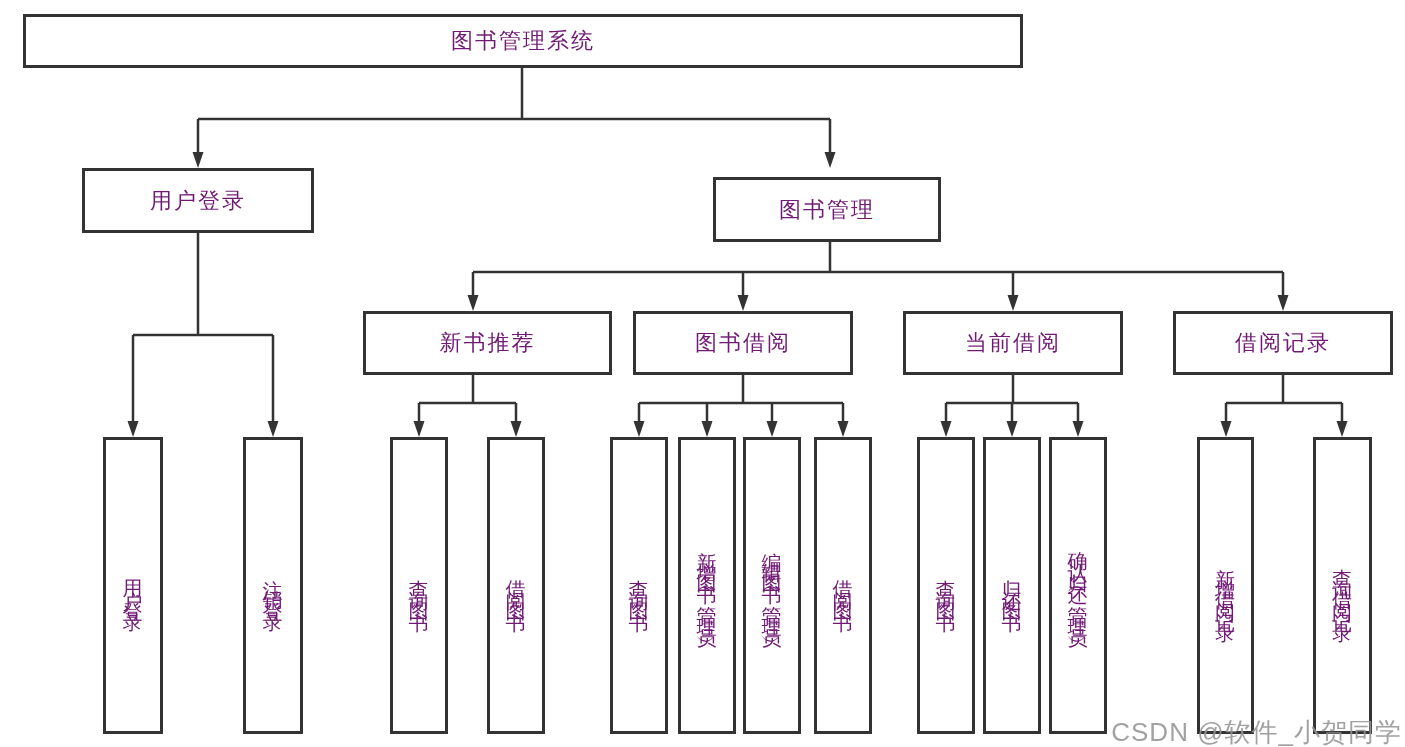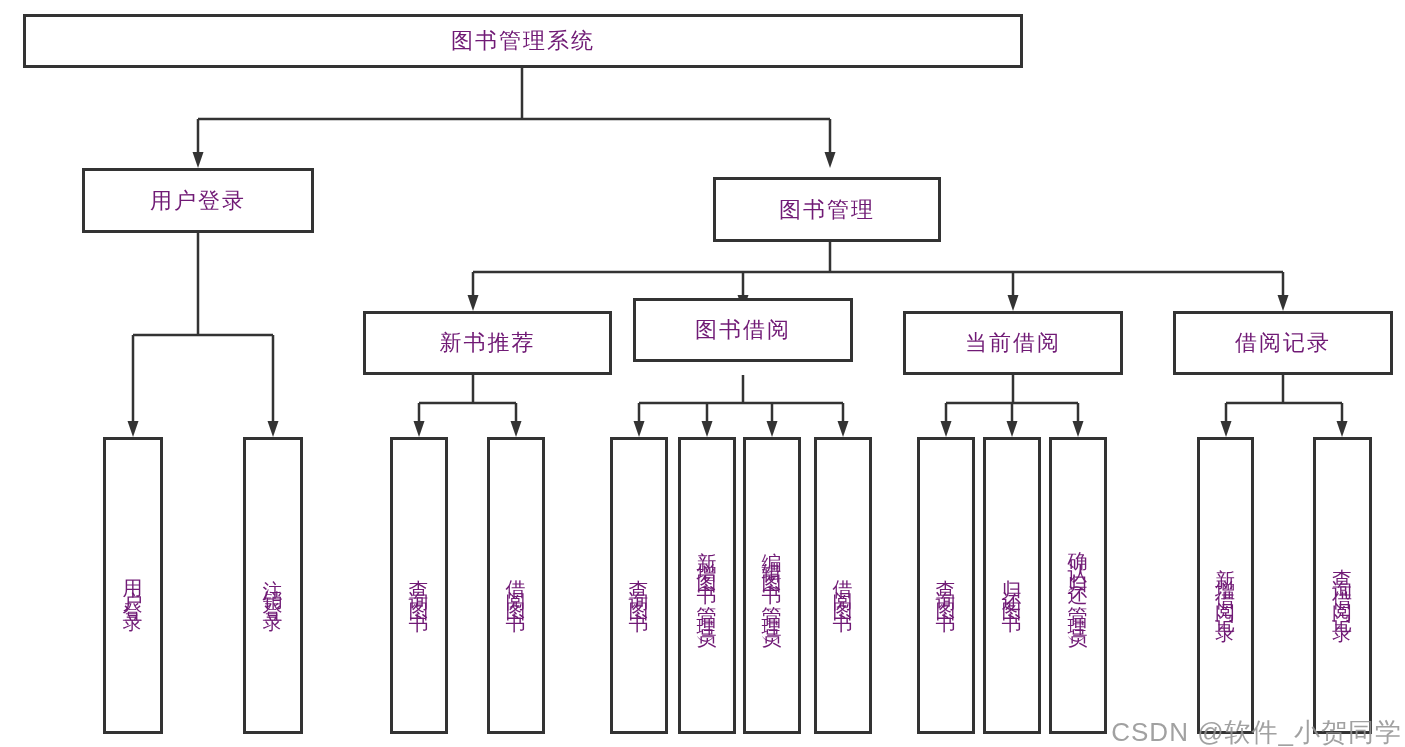--- a/index.html
+++ b/index.html
@@ -40,21 +40,21 @@
     font-size: 20px;
     letter-spacing: 11px;
     line-height: 1;
     white-space: nowrap;
   }
   
   .n-root            { left: 23px;   top: 14px;  width: 1000px; height: 54px; }
   .n-user-login      { left: 82px;   top: 168px; width: 232px;  height: 65px; }
   .n-book-mgmt       { left: 713px;  top: 161px; width: 228px;  height: 65px; margin-top: 16px; }
   .n-new-book-rec    { left: 363px;  top: 311px; width: 249px;  height: 64px; }
-  .n-book-borrow     { left: 633px;  top: 298px; width: 220px;  height: 64px; }
+  .n-book-borrow     { left: 633px;  top: 311px; width: 220px;  height: 64px; }
   .n-current-borrow  { left: 903px;  top: 311px; width: 220px;  height: 64px; }
   .n-borrow-record   { left: 1173px; top: 311px; width: 220px;  height: 64px; }
   .leaf { top: 437px; height: 297px; }
   .n-leaf-user-login     { left: 103px;  width: 60px; }
   .n-leaf-logout         { left: 243px;  width: 60px; }
   .n-leaf-query-book-1   { left: 390px;  width: 58px; }
   .n-leaf-borrow-book-1  { left: 487px;  width: 58px; }
   .n-leaf-query-book-2   { left: 610px;  width: 58px; }
   .n-leaf-add-book       { left: 678px;  width: 58px; }
   .n-leaf-edit-book      { left: 743px;  width: 58px; }

